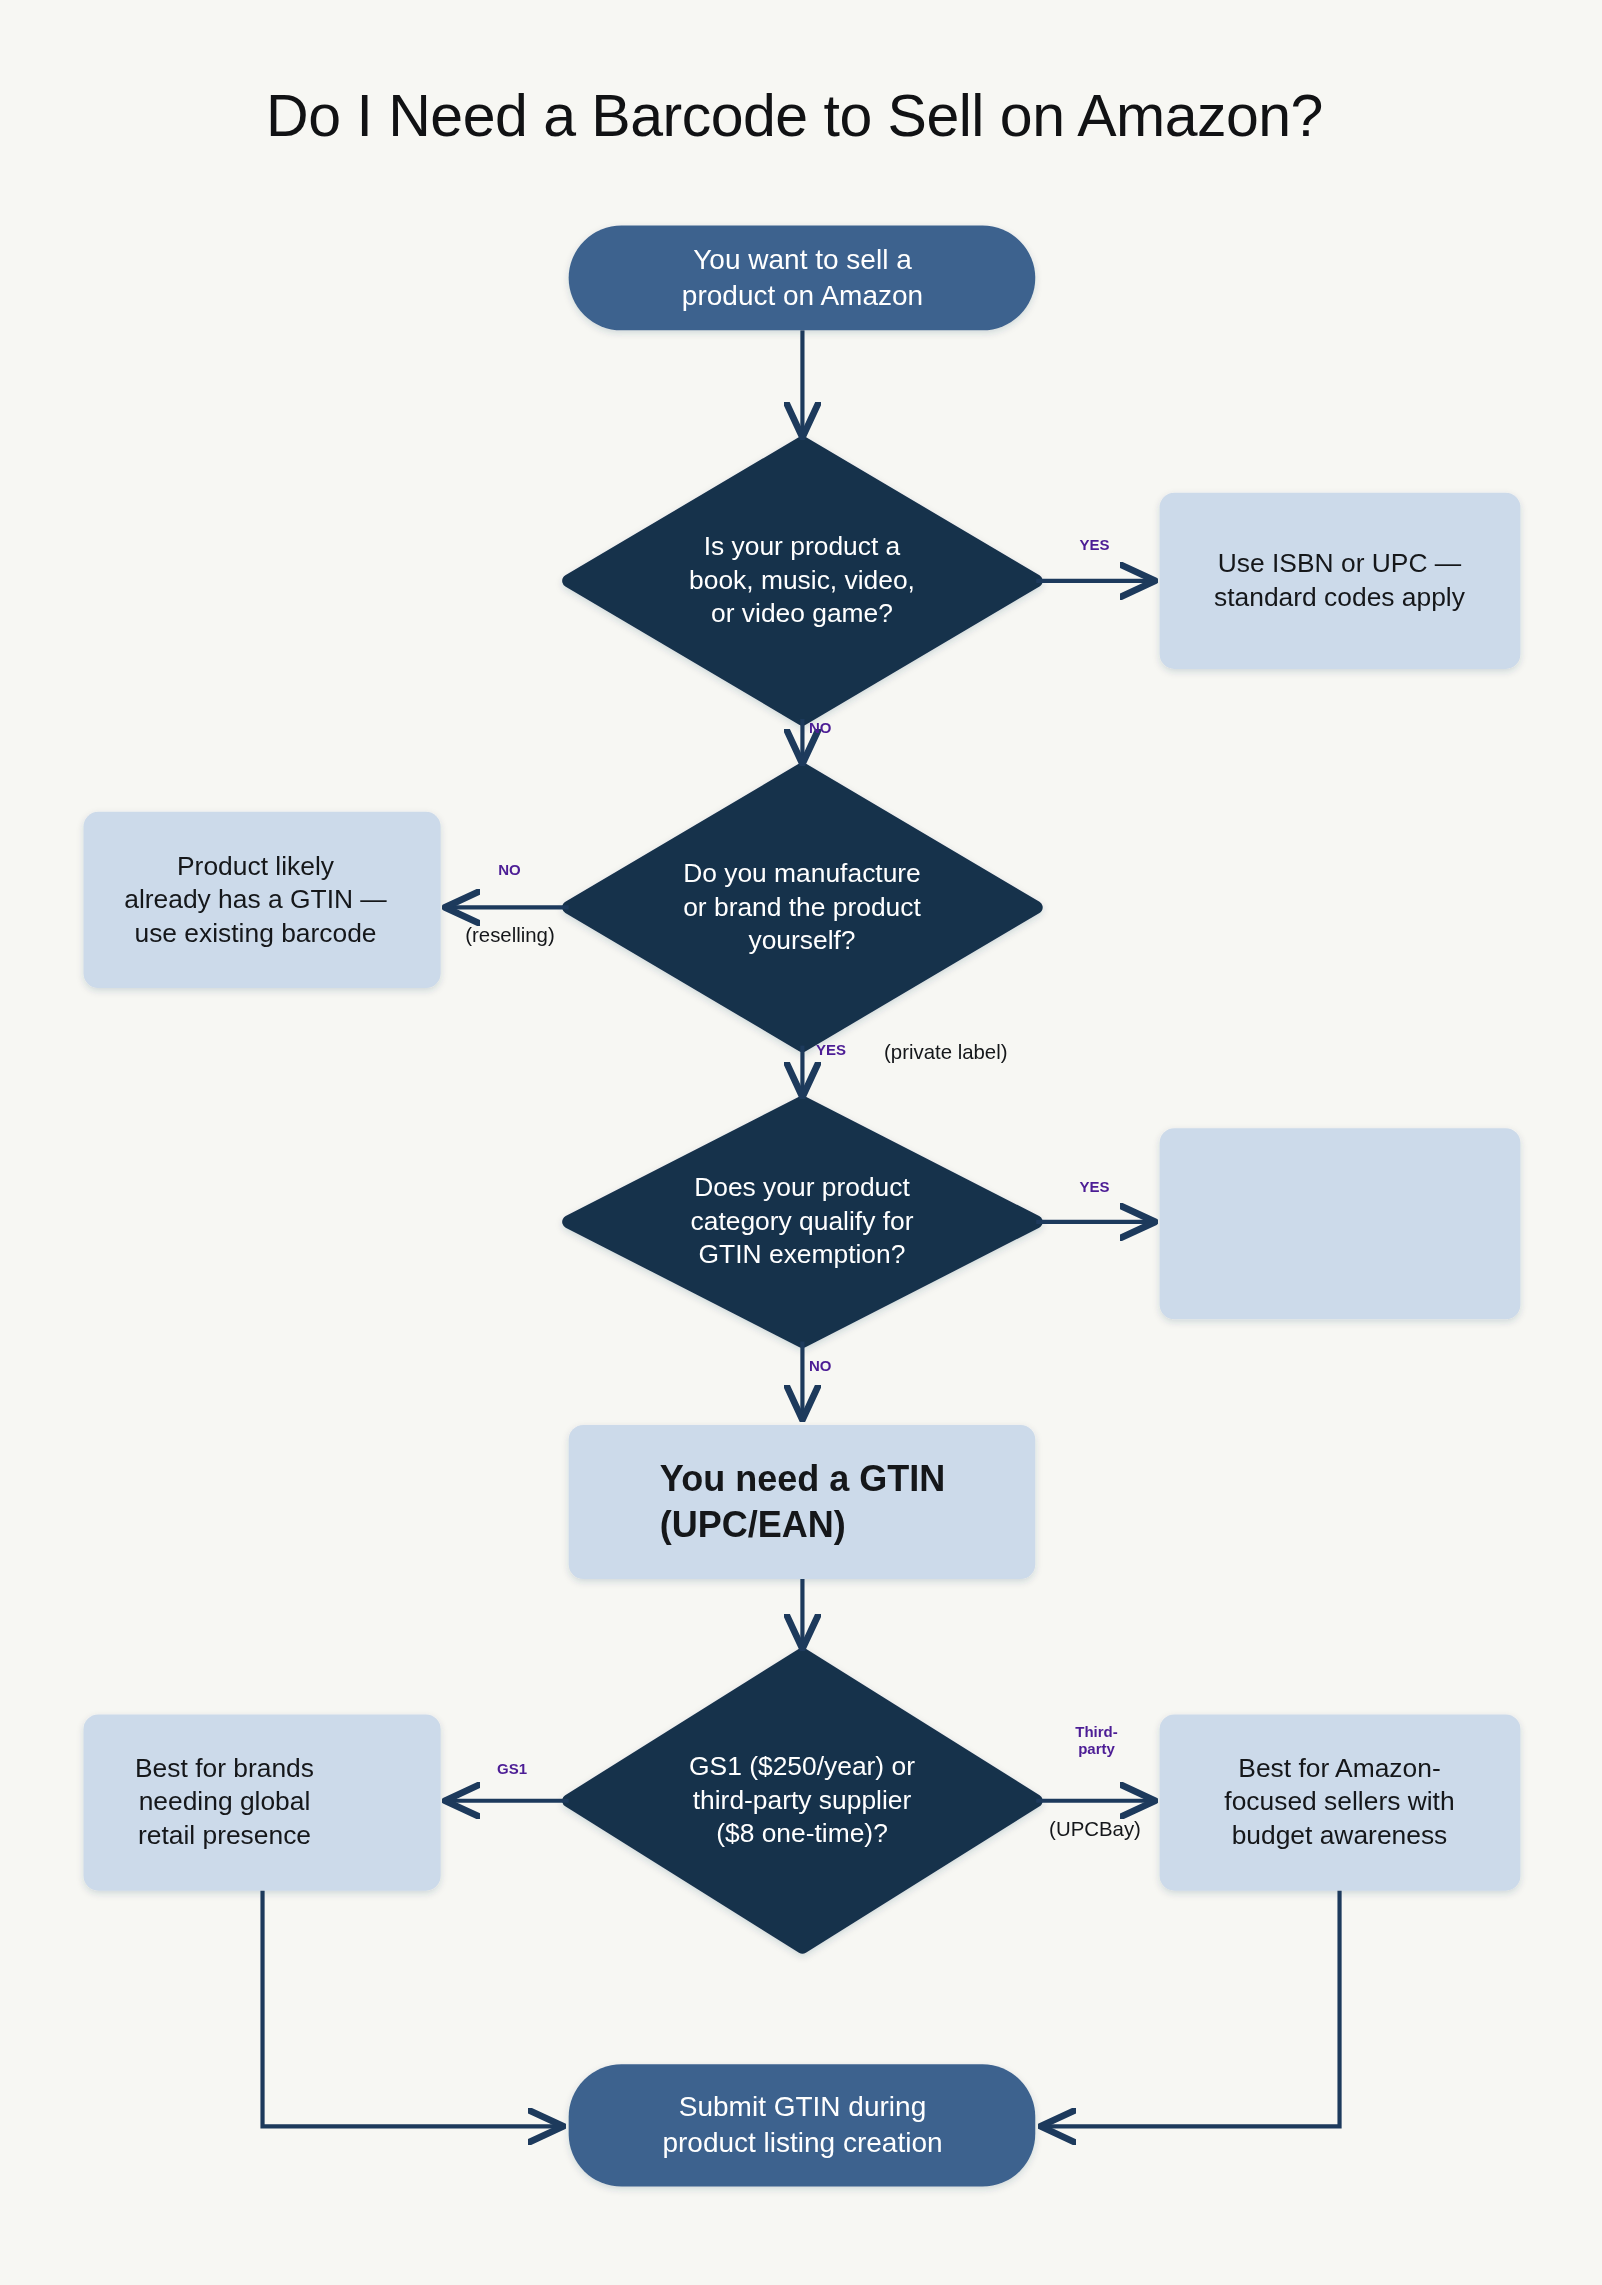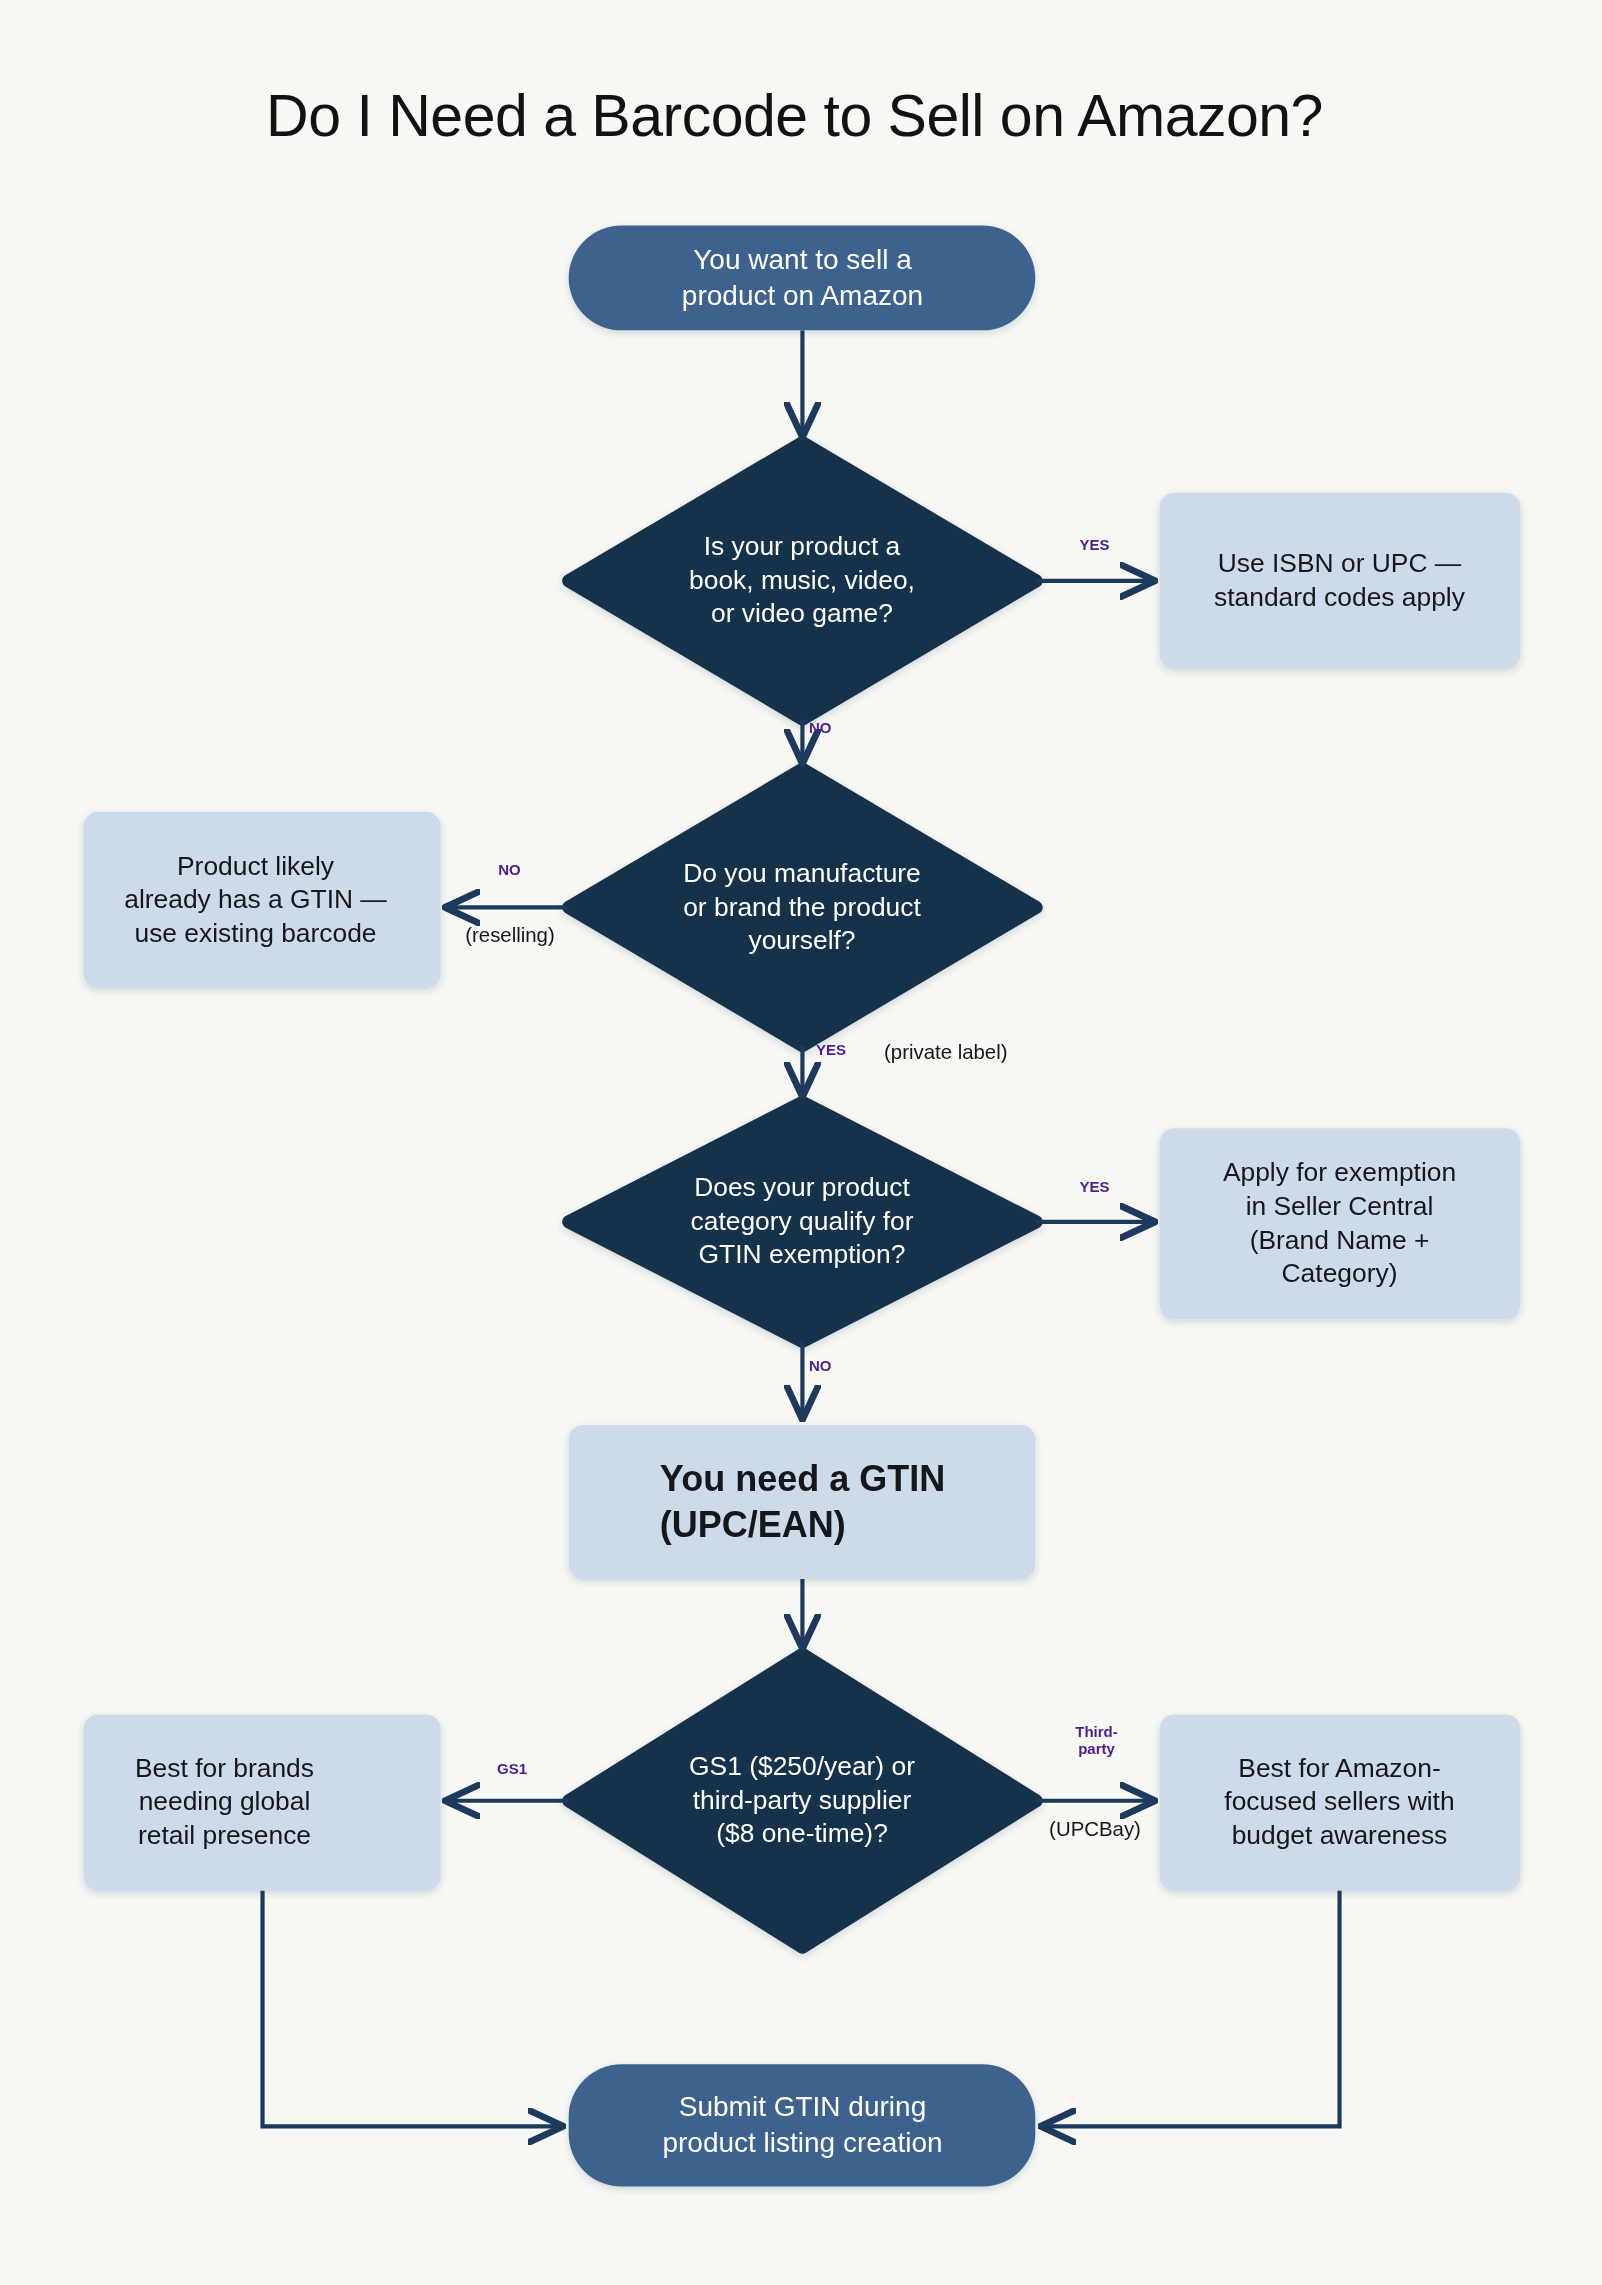--- a/index.html
+++ b/index.html
@@ -108,23 +108,20 @@
   </div>
 
   <div class="nodelabel t-dark f28" style="left:83px;top:812px;width:327px;height:176px;padding-left:9px;">
     <div><span>Product likely</span><br><span>already has a GTIN —</span><br><span>use existing barcode</span></div>
   </div>
 
   <div class="nodelabel t-white f28" style="left:598px;top:1152px;width:408px;height:139px;">
     <div><span>Does your product</span><br><span>category qualify for</span><br><span>GTIN exemption?</span></div>
   </div>
 
-  <div class="nodelabel t-dark f28" style="left:1159px;top:1128px;width:361px;height:191px;">
-    <div><span>Apply for exemption</span><br><span>in Seller Central</span><br><span>(Brand Name +</span><br><span>Category)</span></div>
-  </div>
 
   <div class="nodelabel t-dark f38b" style="left:569px;top:1425px;width:467px;height:154px;">
     <div style="text-align:left;"><span>You need a GTIN</span><br><span>(UPC/EAN)</span></div>
   </div>
 
   <div class="nodelabel t-white f28" style="left:598px;top:1731px;width:408px;height:139px;">
     <div><span>GS1 ($250/year) or</span><br><span>third-party supplier</span><br><span>($8 one-time)?</span></div>
   </div>
 
   <div class="nodelabel t-dark f28" style="left:83px;top:1714px;width:283px;height:176px;">

